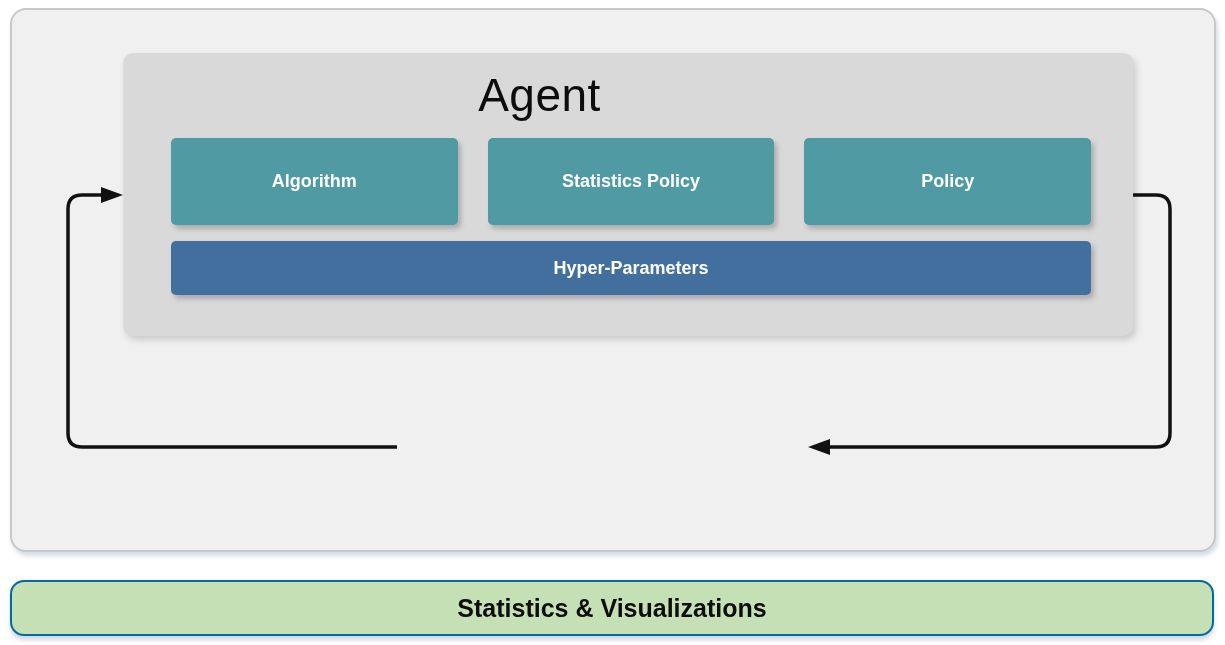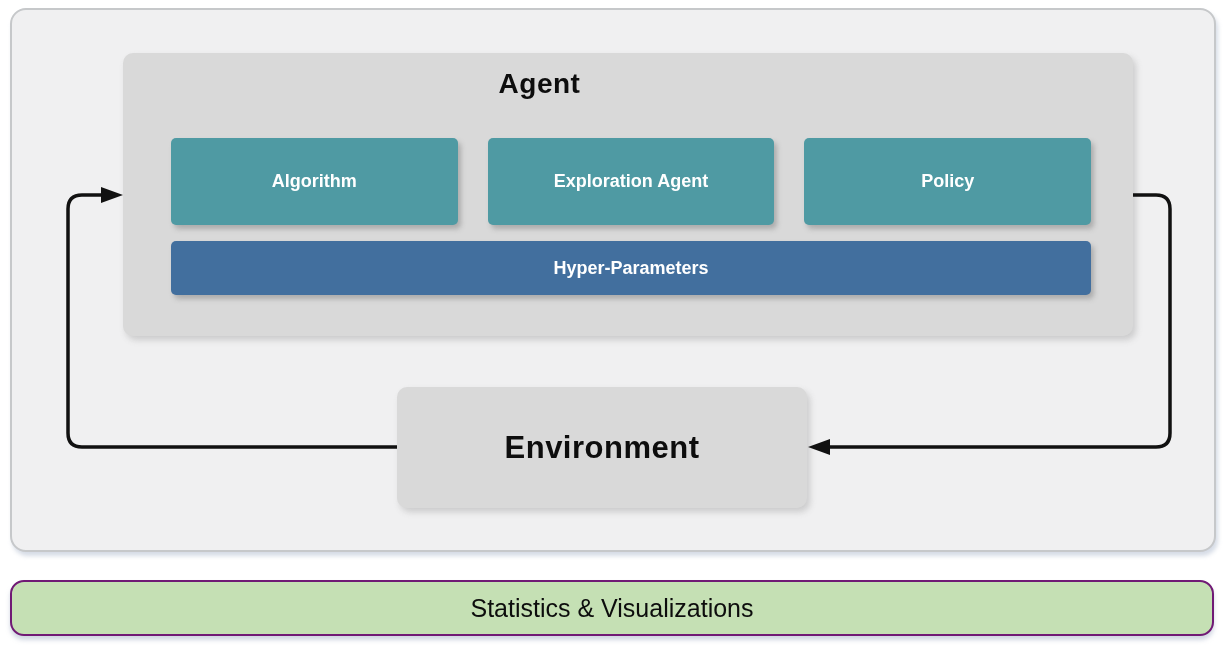--- a/index.html
+++ b/index.html
@@ -13,21 +13,21 @@
     box-shadow:2px 4px 4px rgba(165,178,200,0.45);
   }
 
   .agent-box {
     position:absolute; left:123px; top:53px; width:1010px; height:283px;
     background:#d9d9d9; border-radius:10px;
     box-shadow:3px 4px 6px rgba(110,110,110,0.28);
   }
   .agent-title {
     position:absolute; left:0; top:68px; width:1079px; text-align:center;
-    font-size:28px; font-weight:700; color:#0d0d0d; letter-spacing:0.5px;
+    font-size:46px; font-weight:400; color:#0d0d0d; letter-spacing:0.5px;
   }
 
   .components-row {
     position:absolute; left:171px; top:138px; width:920px; height:87px;
     display:flex; gap:30px;
   }
   .component {
     flex:1; background:#4f9aa3; border-radius:5px;
     display:flex; align-items:center; justify-content:center;
     color:#ffffff; font-size:18px; font-weight:700;
@@ -46,48 +46,47 @@
   .environment-box {
     position:absolute; left:397px; top:387px; width:410px; height:121px;
     background:#d9d9d9; border-radius:10px;
     display:flex; align-items:center; justify-content:center;
     font-size:31px; font-weight:700; color:#0d0d0d; letter-spacing:0.5px;
     box-shadow:3px 4px 6px rgba(110,110,110,0.28);
   }
 
   .stats-bar {
     position:absolute; left:10px; top:580px; width:1204px; height:56px;
-    background:#c5e0b4; border:2px solid #701a75; border-radius:14px;
+    background:#c5e0b4; border:2px solid #0369a1; border-radius:14px;
     display:flex; align-items:center; justify-content:center;
-    font-size:25px; font-weight:400; color:#0d0d0d;
+    font-size:25px; font-weight:700; color:#0d0d0d;
     box-shadow:0 4px 4px rgba(165,178,200,0.5);
   }
 
   .arrows { position:absolute; left:0; top:0; width:1225px; height:645px;
             pointer-events:none; }
 </style>
 </head>
 <body>
 
 <div class="canvas">
 
   <div class="outer-panel"></div>
 
   <div class="agent-box"></div>
   <div class="agent-title">Agent</div>
 
   <div class="components-row">
     <div class="component">Algorithm</div>
-    <div class="component">Exploration Agent</div>
+    <div class="component">Statistics Policy</div>
     <div class="component">Policy</div>
   </div>
 
   <div class="hyper-bar">Hyper-Parameters</div>
 
-  <div class="environment-box">Environment</div>
 
   <svg class="arrows" viewBox="0 0 1225 645" xmlns="http://www.w3.org/2000/svg">
     <g stroke="#111111" stroke-width="3.5" fill="none">
       <path d="M1133,195 L1156,195 Q1170,195 1170,209 L1170,433 Q1170,447 1156,447 L830,447"></path>
       <polygon points="808,447 830,439 830,455" fill="#111111" stroke="none"></polygon>
     </g>
     <g stroke="#111111" stroke-width="3.5" fill="none">
       <path d="M397,447 L82,447 Q68,447 68,433 L68,209 Q68,195 82,195 L102,195"></path>
       <polygon points="123,195 101,187 101,203" fill="#111111" stroke="none"></polygon>
     </g>

